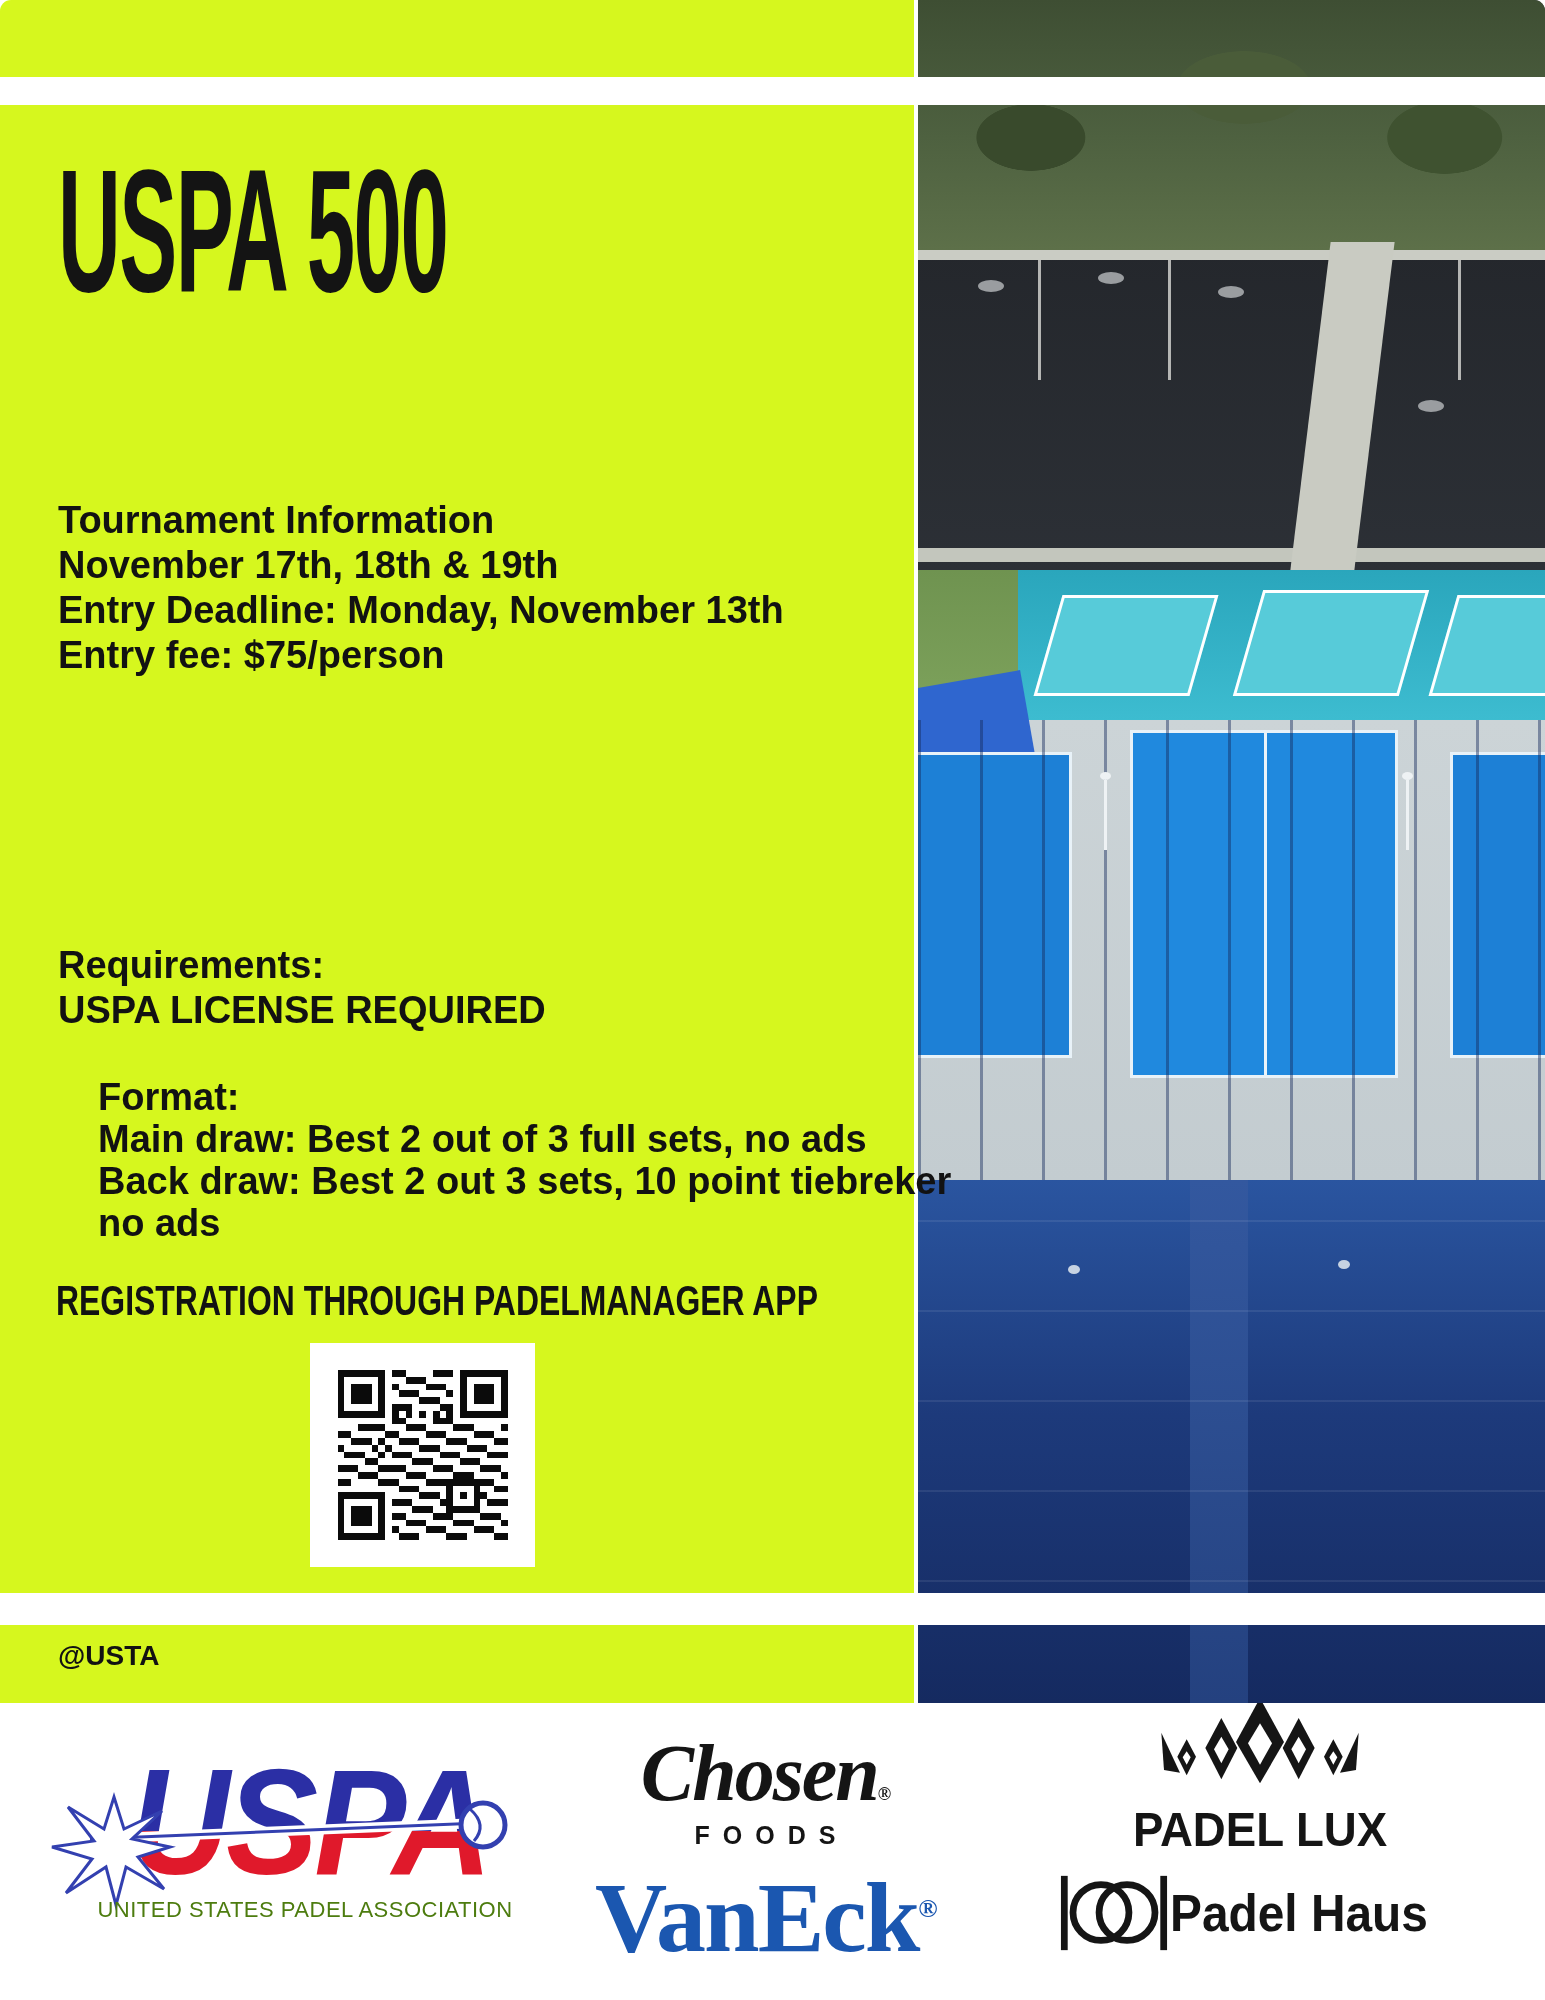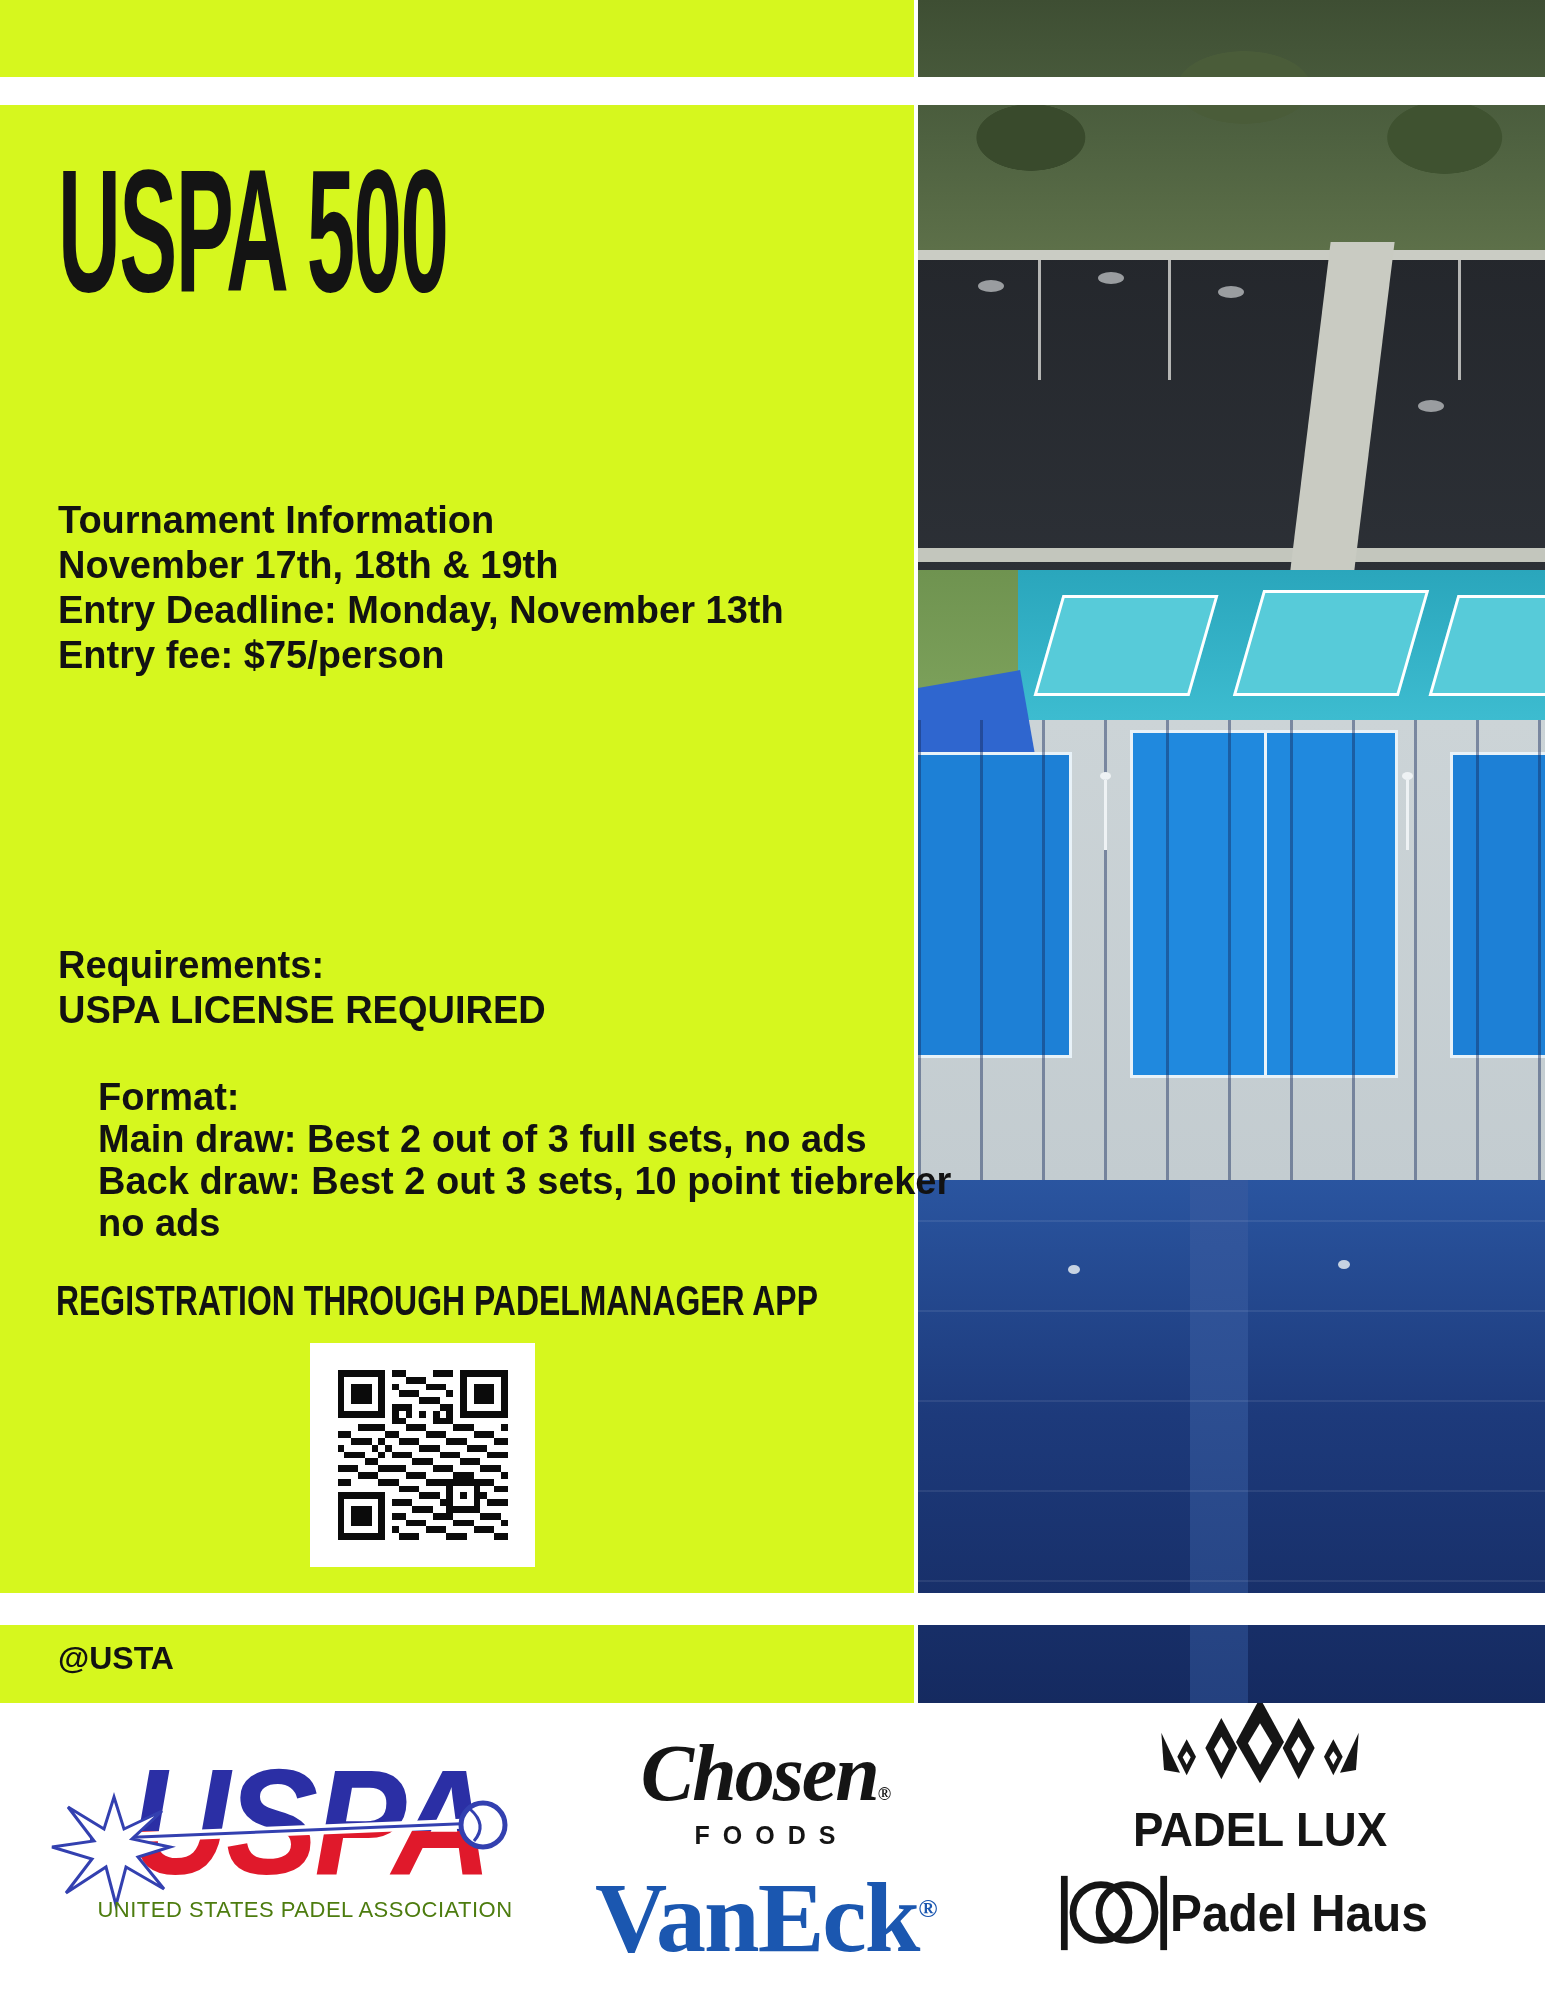--- a/index.html
+++ b/index.html
@@ -1,17 +1,17 @@
 <!DOCTYPE html>
 <html><head>
 <meta charset="utf-8">
 <style>
   html,body{margin:0;padding:0;background:#ffffff;}
   .page{position:relative;width:1545px;height:2000px;background:#ffffff;overflow:hidden;
-        font-family:"Liberation Sans", sans-serif;color:#121212;}
+        font-family:"Liberation Sans", sans-serif;color:#121212;border-radius:11px;}
   .abs{position:absolute;}
 
   
   .green-panel{left:0;top:0;width:914px;height:1703px;background:#d6f71e;}
   .stripe{left:0;width:1545px;background:#ffffff;z-index:6;}
   .stripe-top{top:77px;height:28px;}
   .stripe-bottom{top:1593px;height:32px;}
 
   .poster-title{left:58px;top:144px;font-size:174px;font-weight:bold;line-height:1;
     letter-spacing:-3px;transform:scaleX(0.5);transform-origin:0 0;color:#141414;white-space:nowrap;z-index:3;}
@@ -22,21 +22,21 @@
   .block-divisions{top:776px;line-height:44px;}
   .block-requirements{top:943px;}
   .block-format{top:1076px;line-height:42px;margin-left:40px;}
 
   .registration{left:56px;top:1277px;font-size:42px;font-weight:bold;white-space:nowrap;
     transform:scaleX(0.76);transform-origin:0 0;z-index:3;}
 
   .qr-box{left:310px;top:1343px;width:225px;height:224px;background:#ffffff;z-index:4;
     display:flex;align-items:center;justify-content:center;}
 
-  .usta-handle{left:58px;top:1640px;font-size:32px;font-weight:bold;z-index:7;}
+  .usta-handle{left:58px;top:1640px;font-size:28px;font-weight:bold;z-index:7;}
 
   
   .photo{left:918px;top:0;width:627px;height:1703px;background:#2a2d32;overflow:hidden;z-index:1;}
   .photo .band{position:absolute;left:0;width:627px;}
   .ph-trees{top:0;height:250px;background:
       radial-gradient(90px 55px at 18% 55%, #394a2c 0 60%, transparent 61%),
       radial-gradient(110px 60px at 52% 35%, #4a5c39 0 60%, transparent 61%),
       radial-gradient(95px 60px at 84% 55%, #3f5230 0 60%, transparent 61%),
       linear-gradient(180deg,#3e4e33 0%,#4e6140 55%,#5d7049 100%);}
   .ph-dark{top:250px;height:320px;background:linear-gradient(180deg,#24272c,#2c3036);}

